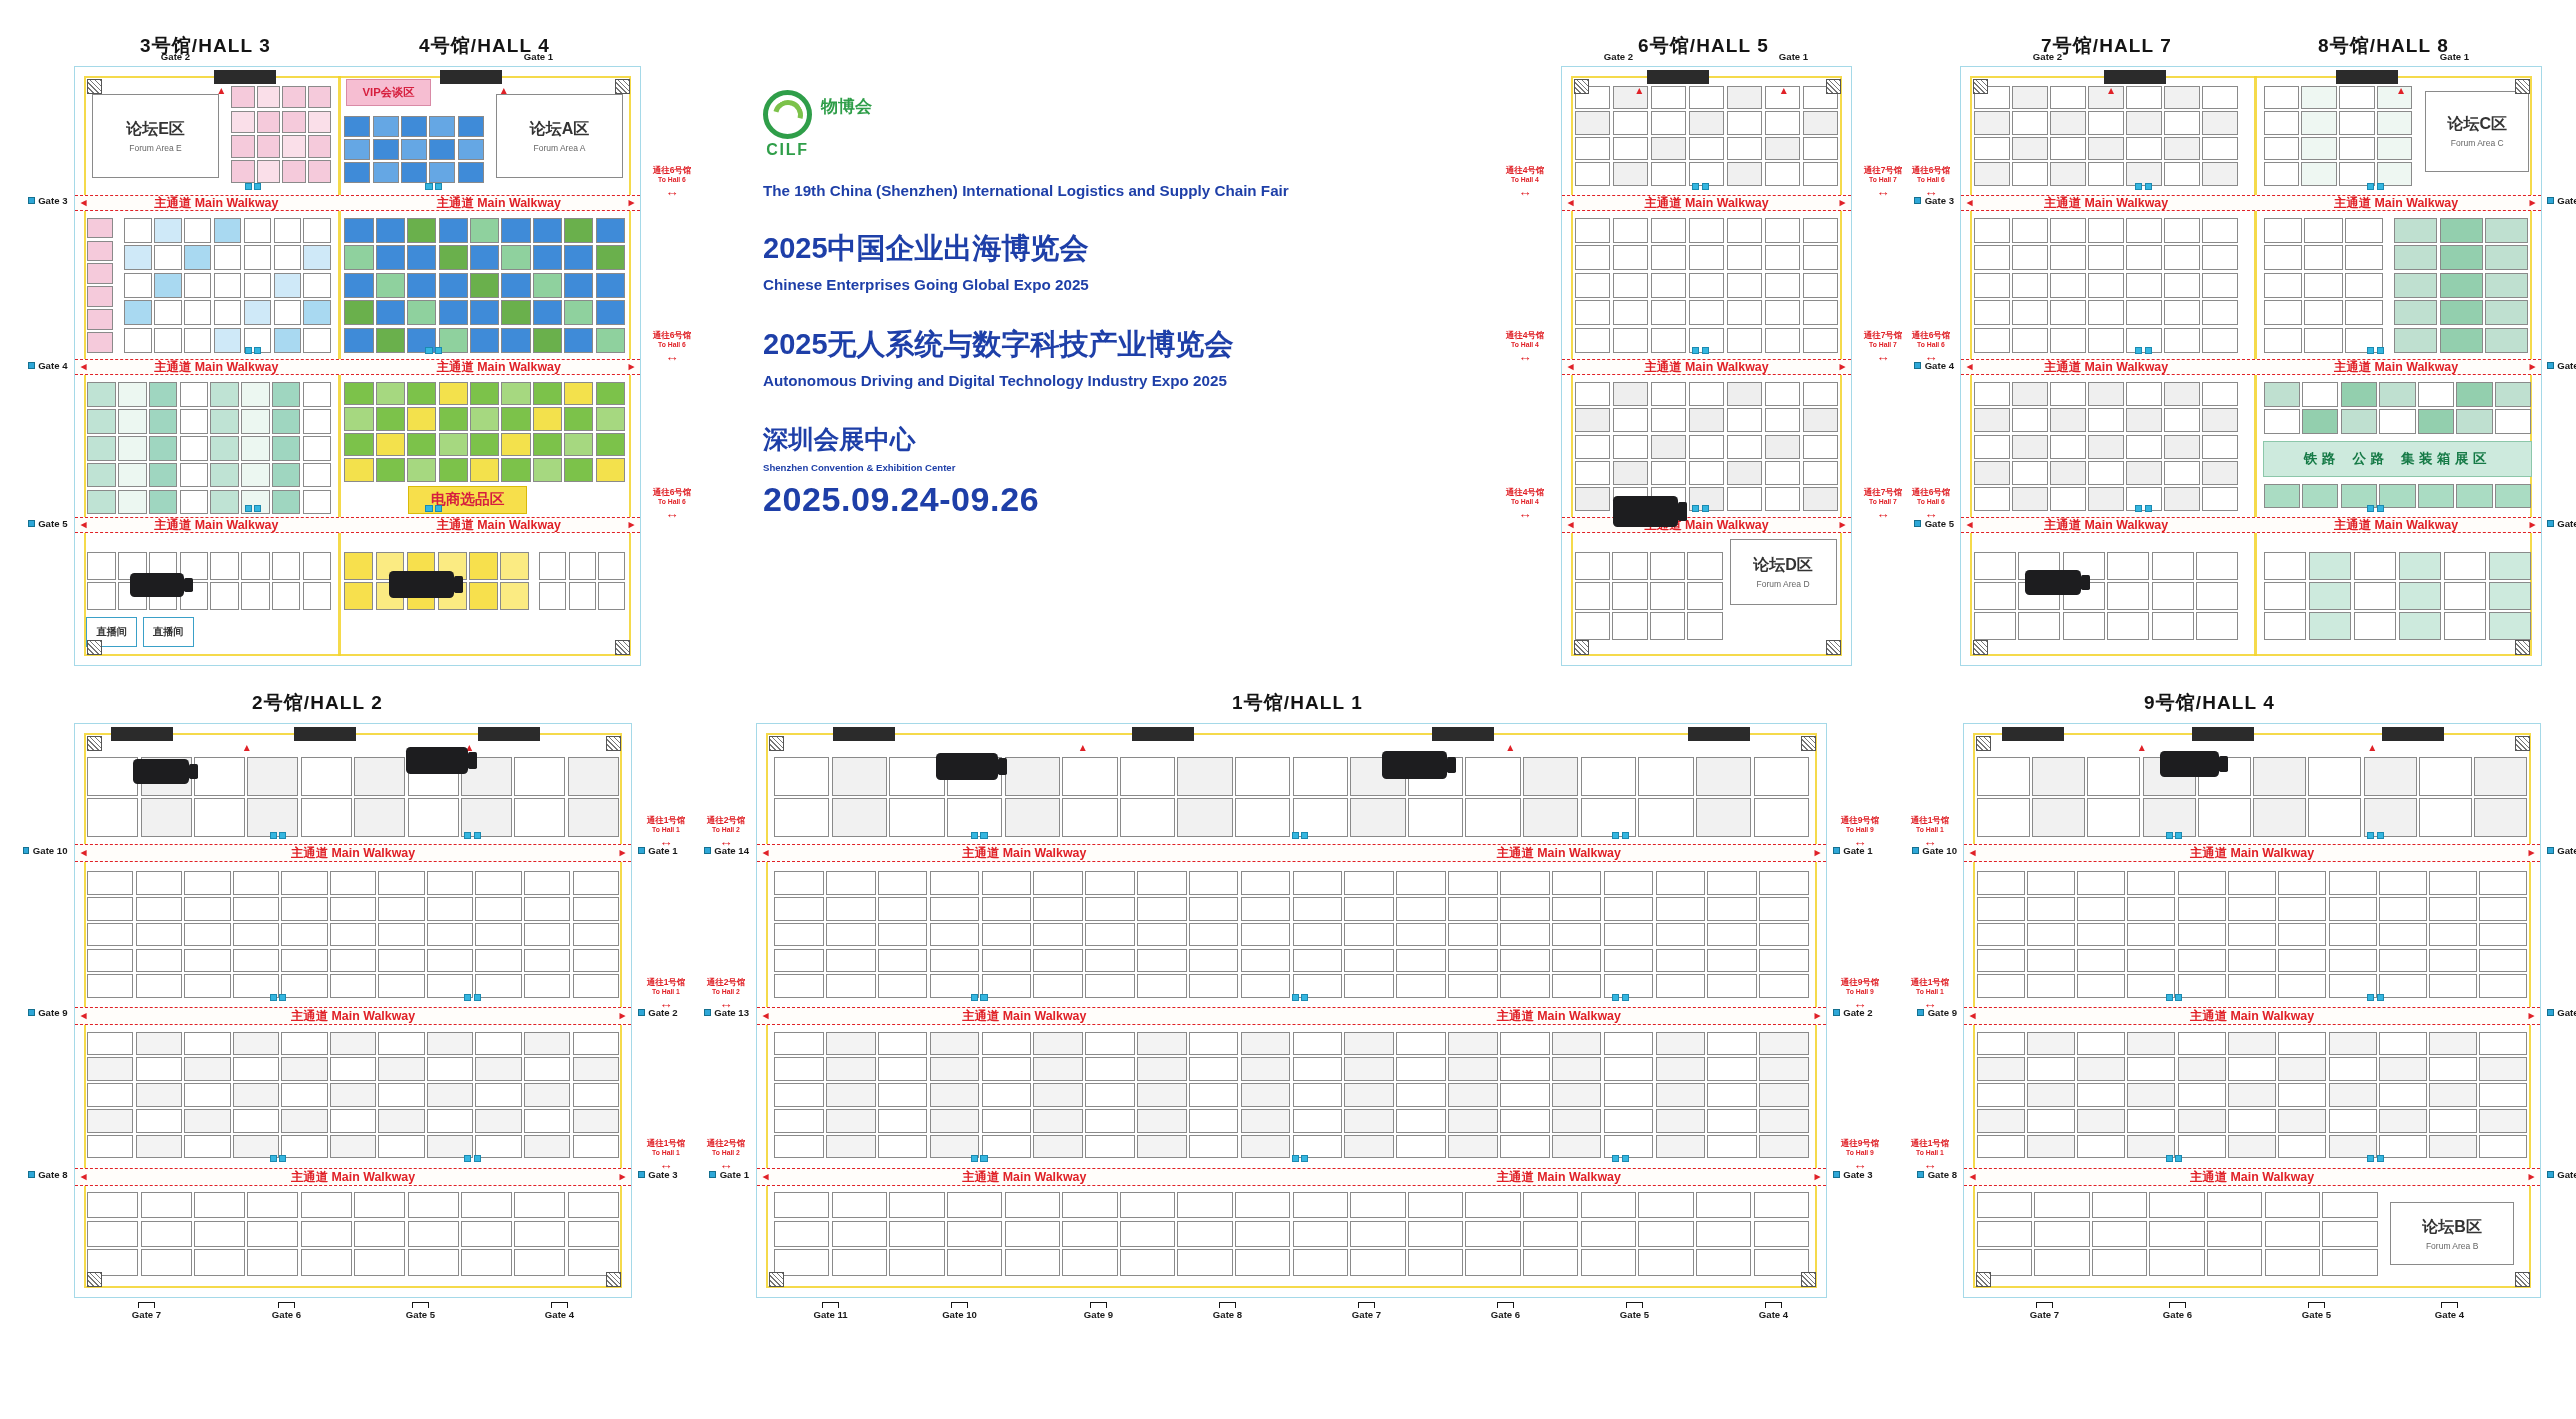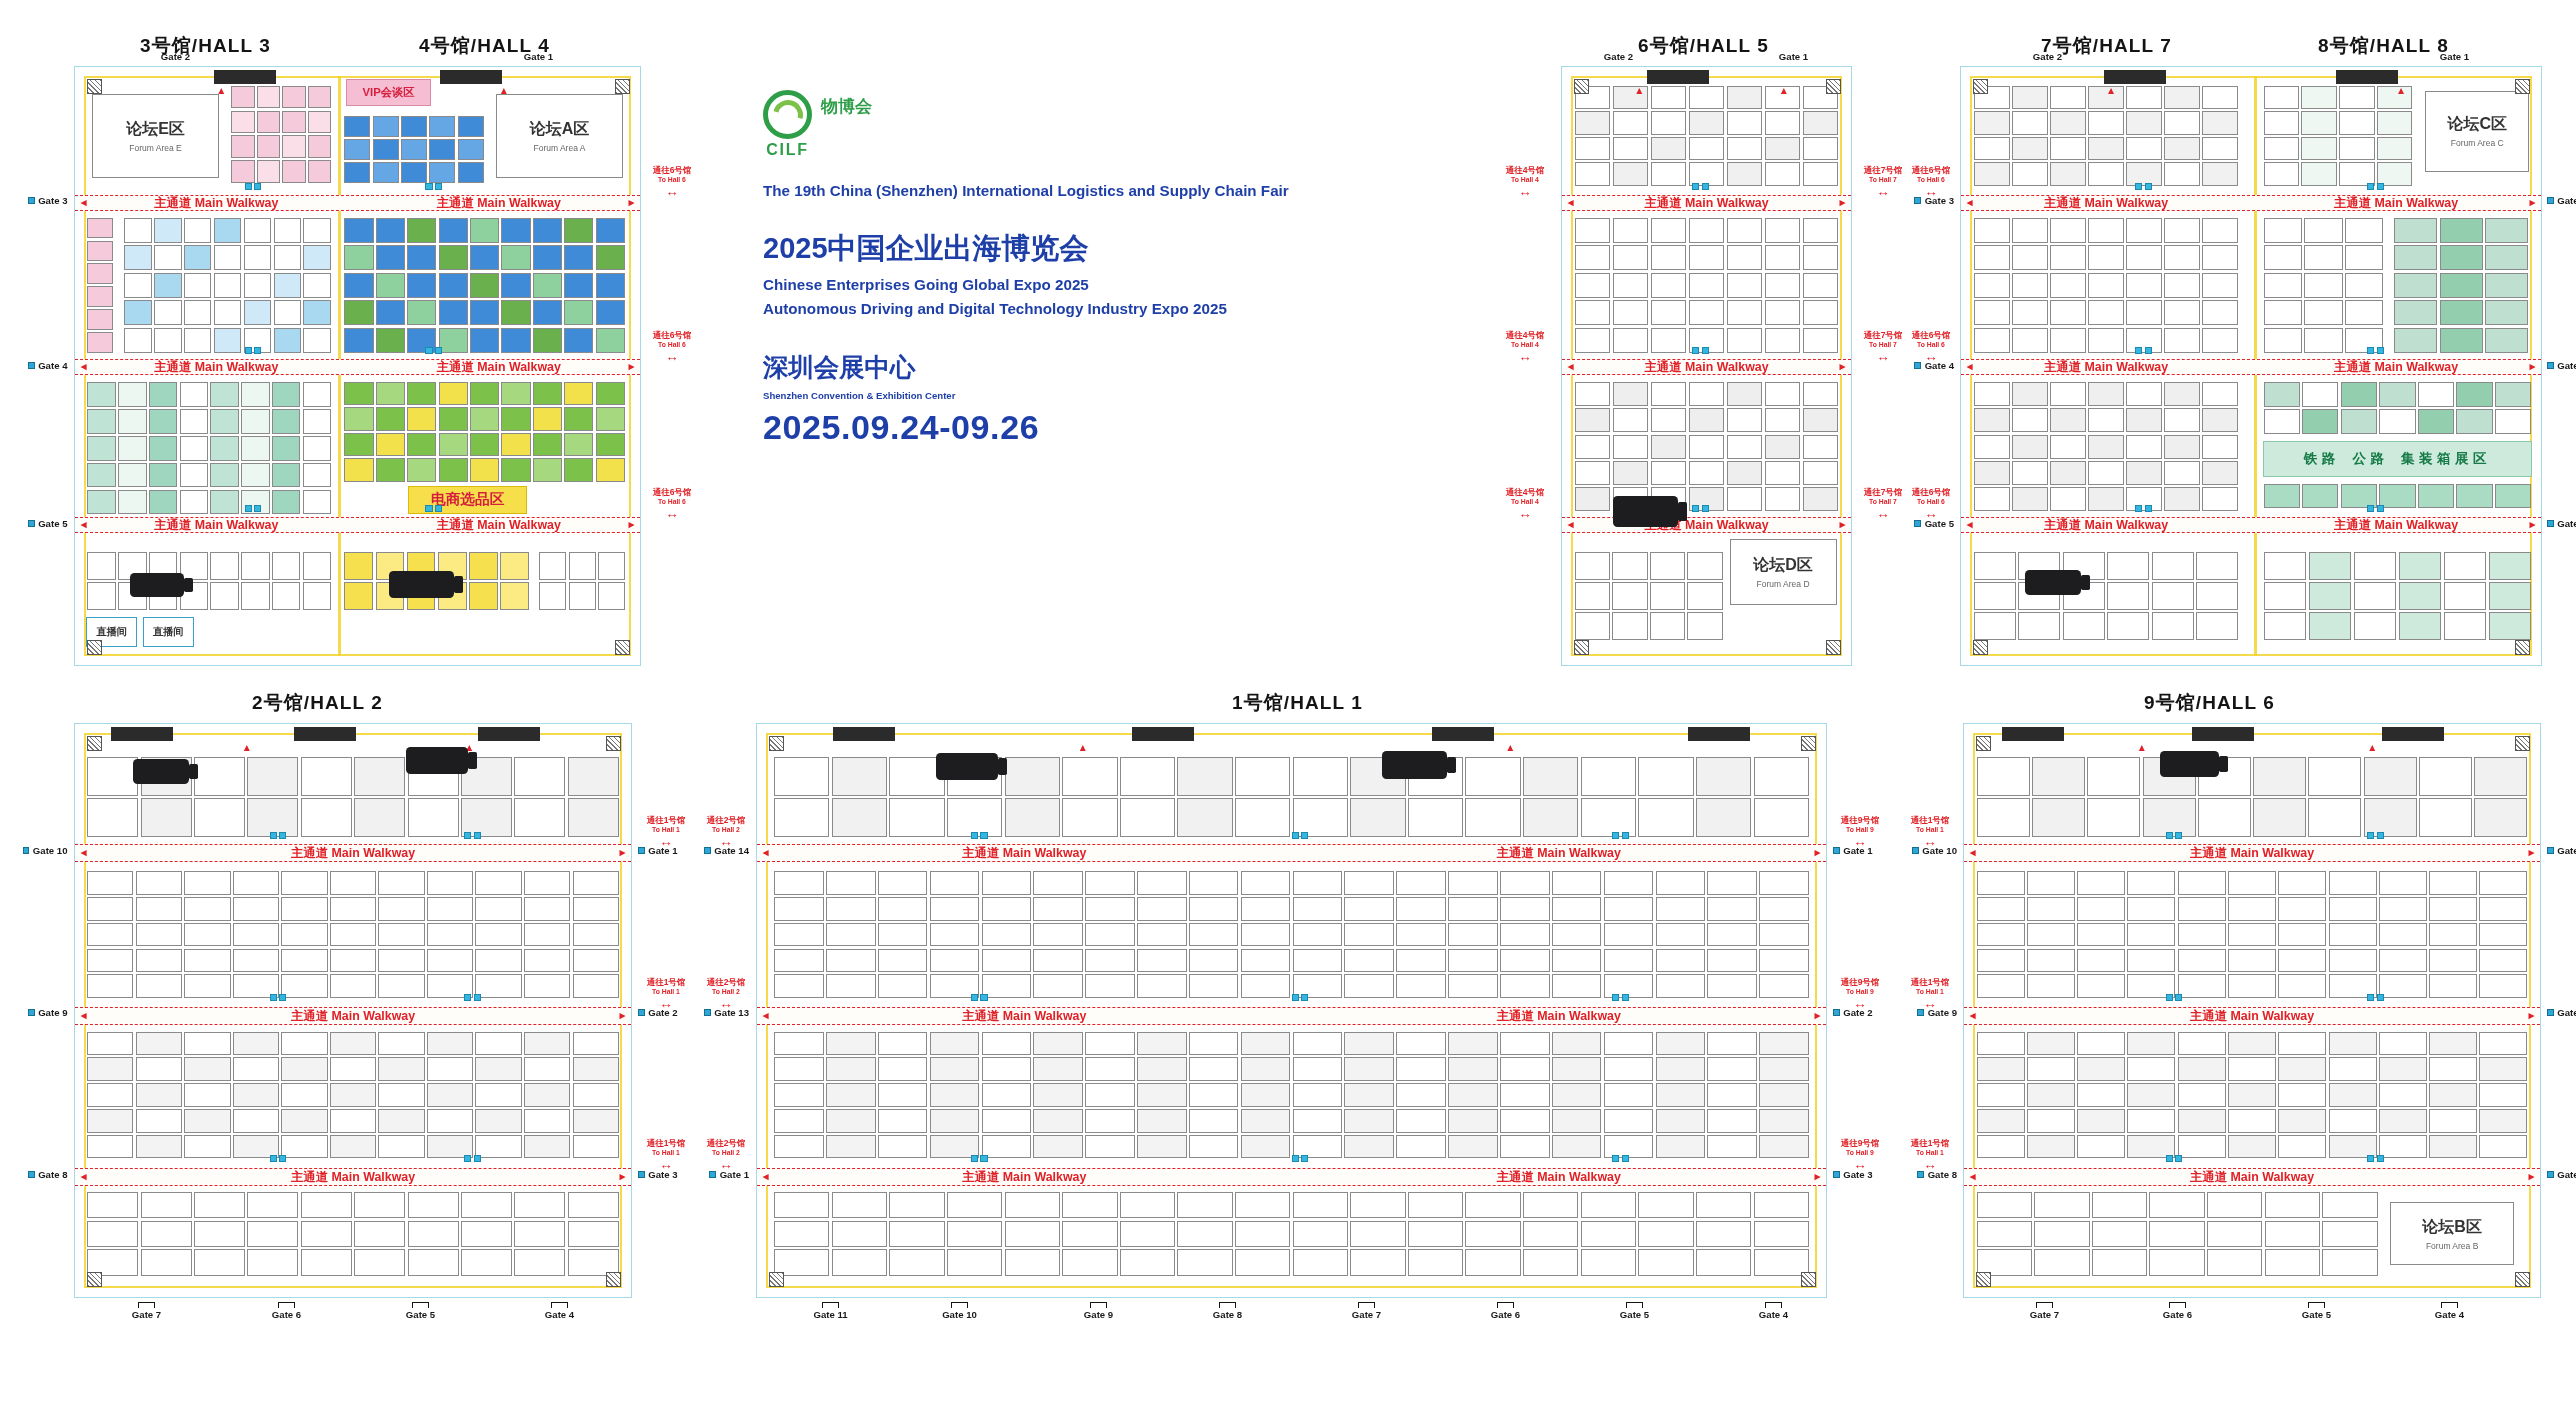--- a/index.html
+++ b/index.html
@@ -73,20 +73,21 @@
     <div class="logo-row">
       <div class="logo-box">
         <div class="logo-circle"></div>
         <div class="logo-en">CILF</div>
       </div>
       <div class="logo-cn">物博会</div>
     </div>
     <div class="t-en">The 19th China (Shenzhen) International Logistics and Supply Chain Fair</div>
     <div class="t-cn two">2025中国企业出海博览会</div>
     <div class="t-en">Chinese Enterprises Going Global Expo 2025</div>
+    <div class="t-cn three">2025无人系统与数字科技产业博览会</div>
     <div class="t-en">Autonomous Driving and Digital Technology Industry Expo 2025</div>
     <div class="venue-cn">深圳会展中心</div>
     <div class="venue-en">Shenzhen Convention &amp; Exhibition Center</div>
     <div class="dates">2025.09.24-09.26</div>
   </div>
 <div class="hall-title" style="left: 87px; top: 33px; width: 237px;">3号馆/HALL 3</div>
     <div class="hall-title" style="left: 366px; top: 33px; width: 237px;">4号馆/HALL 4</div>
     <div class="plan" style="left: 74px; top: 66px; width: 567px; height: 600px;">
       <div class="lane"></div>
       <div class="lane-v" style="left: 46.5%;"></div>
@@ -1559,21 +1560,21 @@
       <div class="glabel">Gate 6</div>
     </div>
     <div class="gate-bottom" style="left: 1609px; top: 1302px; width: 51px;">
       <div class="gate-door"></div>
       <div class="glabel">Gate 5</div>
     </div>
     <div class="gate-bottom" style="left: 1748px; top: 1302px; width: 51px;">
       <div class="gate-door"></div>
       <div class="glabel">Gate 4</div>
     </div>
-    <div class="hall-title" style="left: 2091px; top: 690px; width: 237px;">9号馆/HALL 6</div>
+    <div class="hall-title" style="left: 2091px; top: 690px; width: 237px;">9号馆/HALL 4</div>
     <div class="plan" style="left: 1963px; top: 723px; width: 578px; height: 575px;">
       <div class="lane"></div>
       <div class="zone" style="left: 2%; top: 5.5%; width: 96%; height: 14.5%; grid-template-columns: repeat(10, 1fr); grid-template-rows: repeat(2, 1fr);">
         <div class="booth" style="background: rgb(255, 255, 255);"></div>
         <div class="booth" style="background: rgb(241, 241, 241);"></div>
         <div class="booth" style="background: rgb(255, 255, 255);"></div>
         <div class="booth" style="background: rgb(241, 241, 241);"></div>
         <div class="booth" style="background: rgb(255, 255, 255);"></div>
         <div class="booth" style="background: rgb(241, 241, 241);"></div>
         <div class="booth" style="background: rgb(255, 255, 255);"></div>

